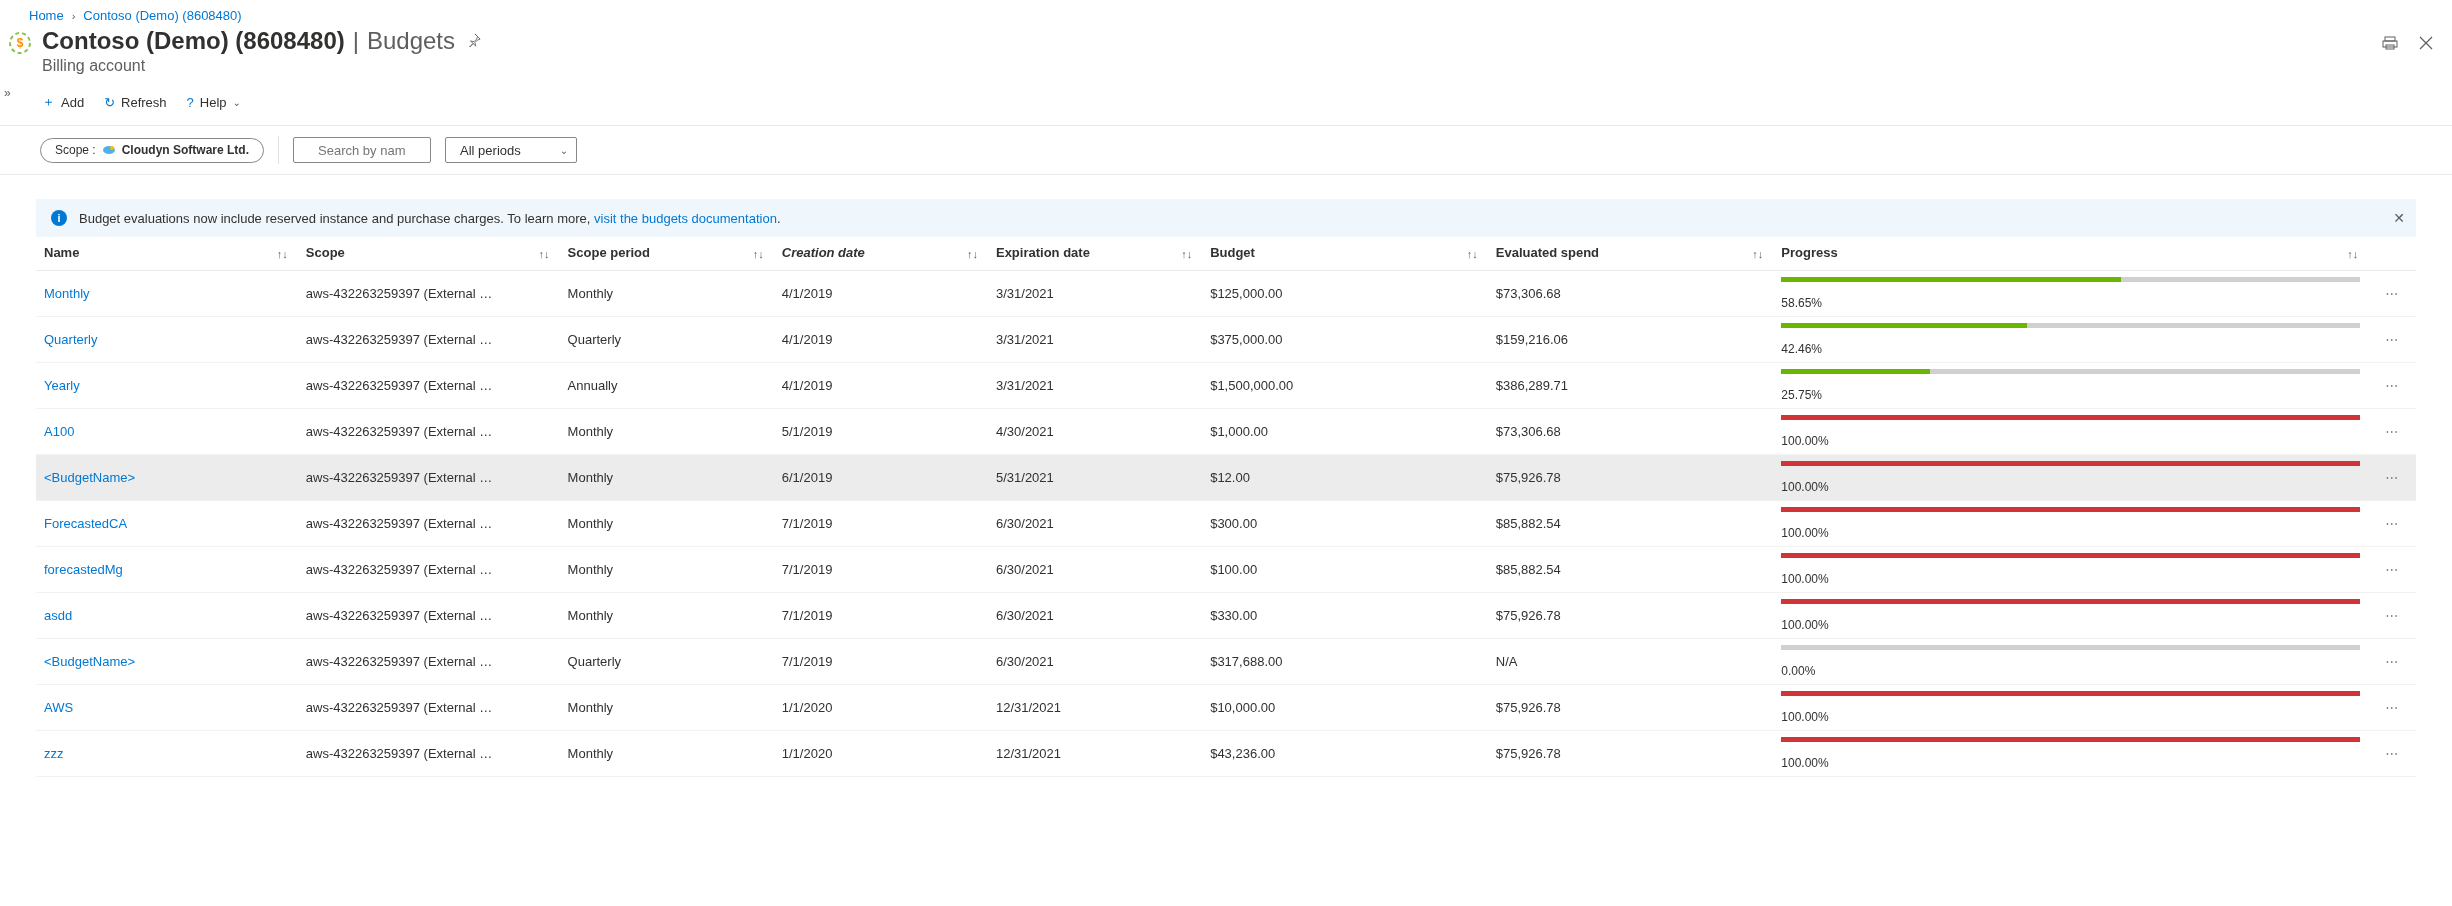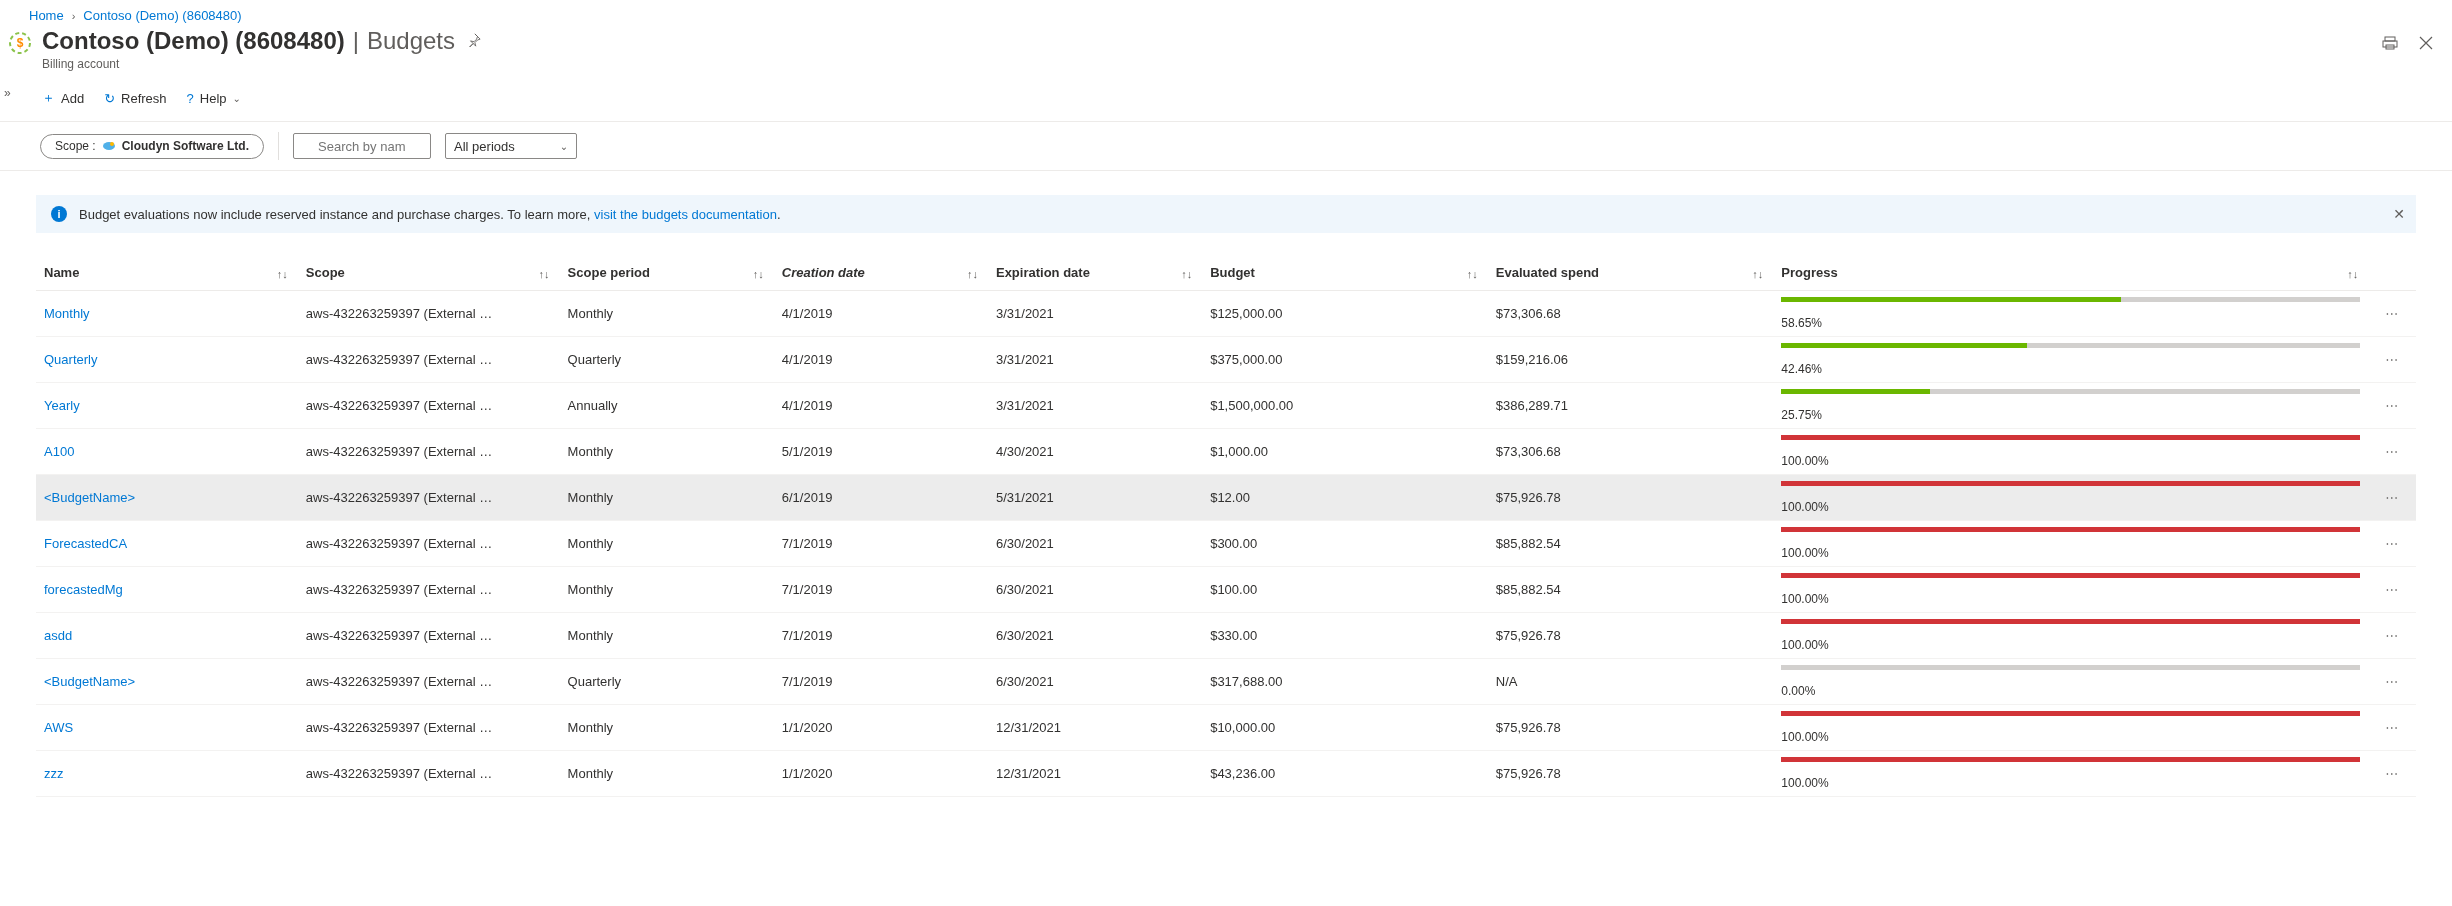--- a/index.html
+++ b/index.html
@@ -35,21 +35,21 @@
   }
   .page-title-wrap { display: flex; flex-direction: column; }
   .page-title {
     font-size: 24px;
     font-weight: 600;
     display: flex;
     align-items: center;
     gap: 8px;
   }
   .page-title .thin { font-weight: 400; color: #605e5c; }
-  .page-subtitle { font-size: 12px; color: #605e5c; margin-top: 2px; }
+  .page-subtitle { font-size: 16px; color: #605e5c; margin-top: 2px; }
   .pin-btn {
     background: none; border: none; cursor: pointer;
     color: #605e5c; padding: 4px;
   }
   .hdr-actions { display: flex; gap: 16px; padding-top: 6px; }
   .icon-btn {
     background: none; border: none; cursor: pointer;
     color: #605e5c; width: 20px; height: 20px;
     display: flex; align-items: center; justify-content: center;
   }
@@ -105,21 +105,21 @@
     border: 1px solid #8a8886;
     border-radius: 2px;
     padding: 4px 24px;
     font-size: 13px;
     width: 138px;
     height: 26px;
   }
   .period-select {
     border: 1px solid #8a8886;
     border-radius: 2px;
-    padding: 3px 26px 3px 8px;
+    padding: 3px 26px 3px 14px;
     font-size: 13px;
     height: 26px;
     width: 132px;
     background: #fff;
     position: relative;
     display: flex; align-items: center;
     cursor: pointer;
   }
   .period-select .chev {
     position: absolute; right: 8px; top: 50%;
@@ -152,21 +152,20 @@
     position: absolute; right: 10px; top: 50%;
     transform: translateY(-50%);
     background: none; border: none; cursor: pointer;
     color: #605e5c; font-size: 14px;
   }
 
   
   .budgets-table {
     width: 100%;
     border-collapse: collapse;
-    margin-top: 24px;
     table-layout: fixed;
   }
   .budgets-table th {
     text-align: left;
     font-weight: 600;
     font-size: 13px;
     padding: 8px 8px 10px 8px;
     border-bottom: 1px solid #edebe9;
     position: relative;
   }

